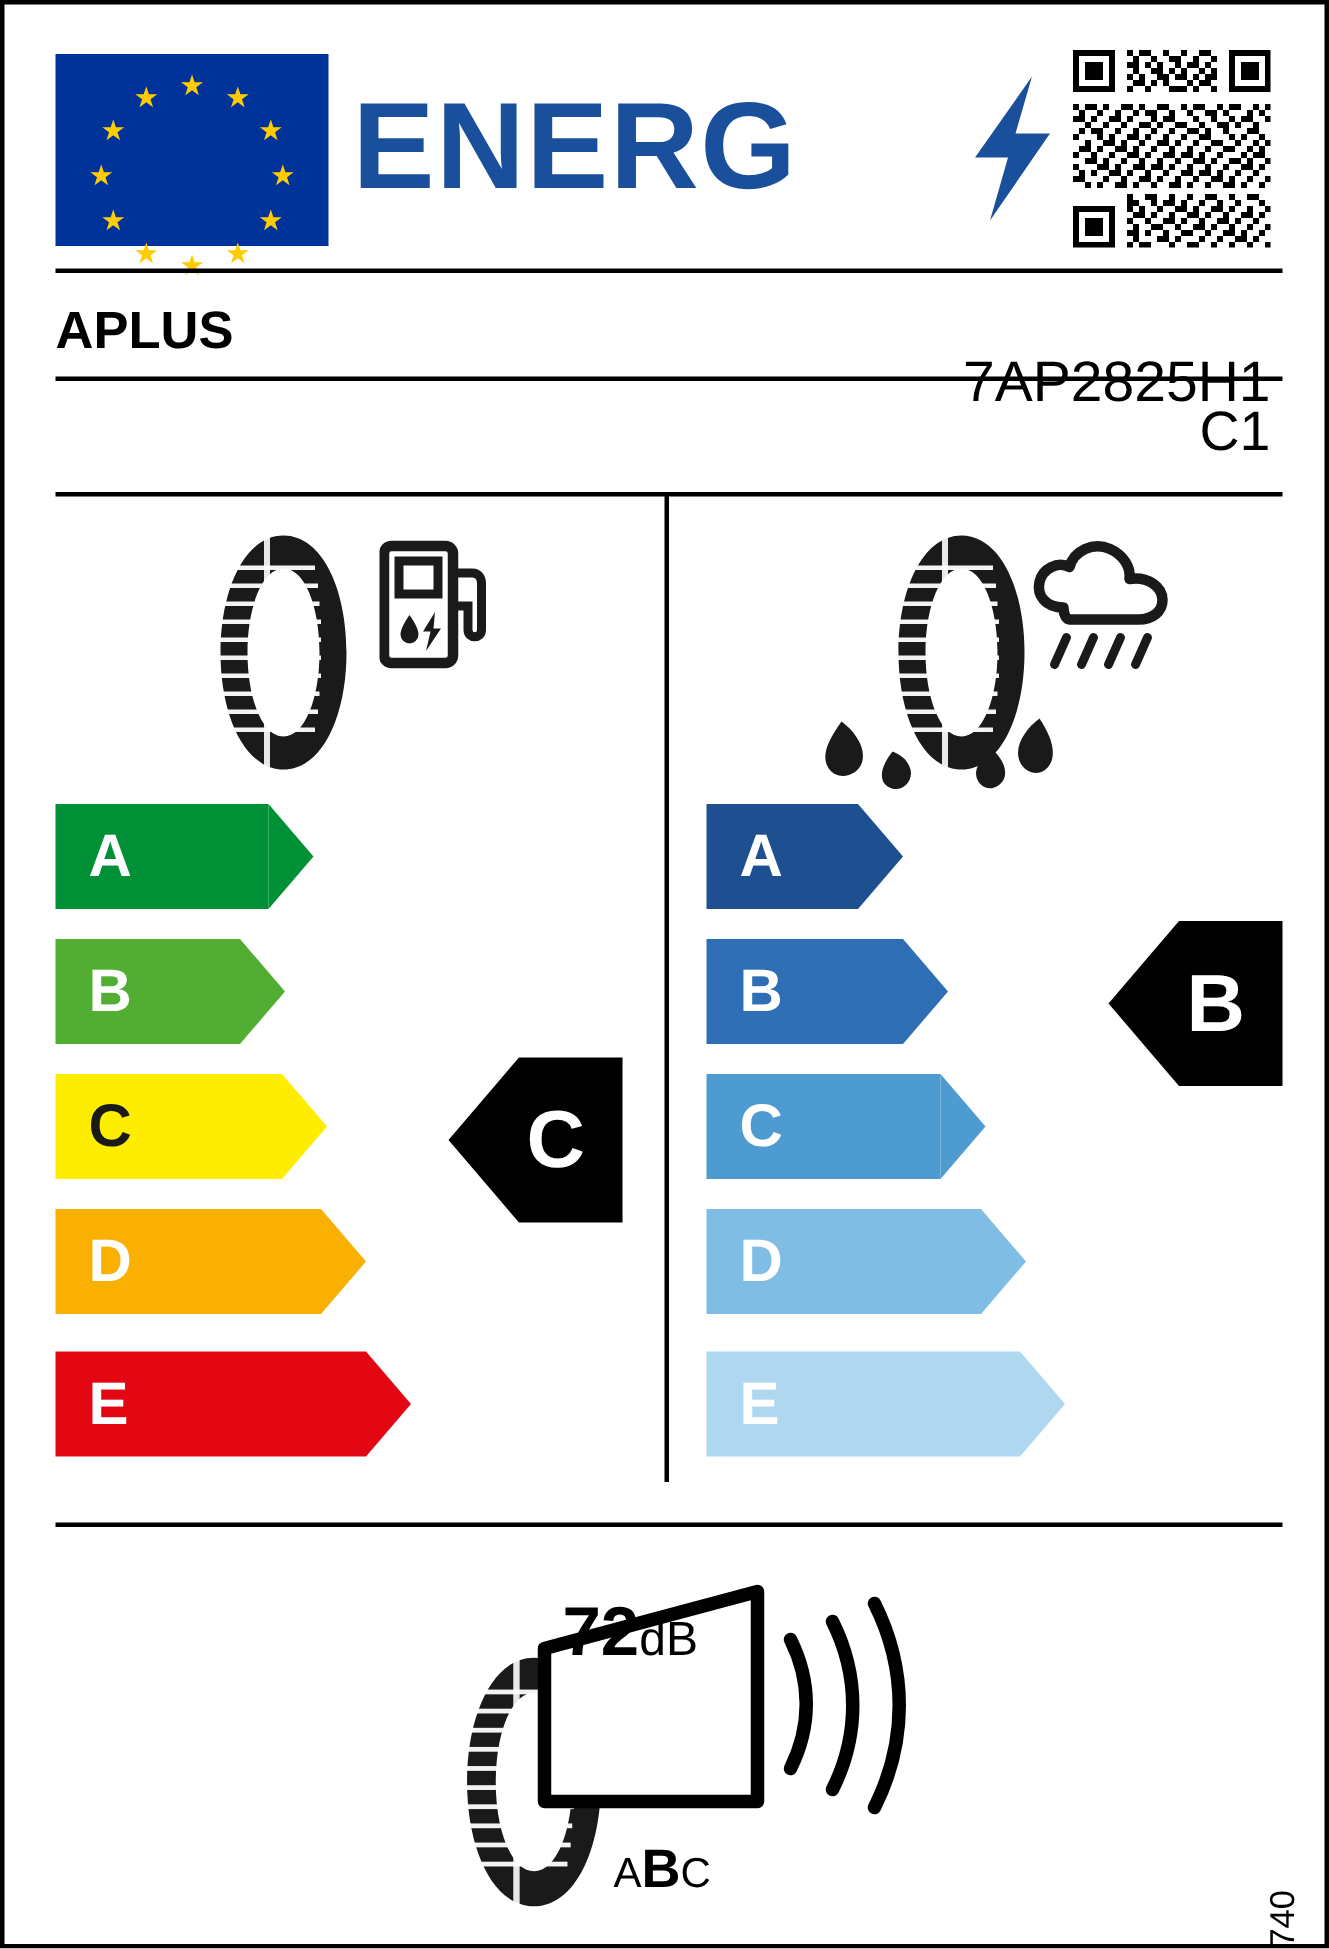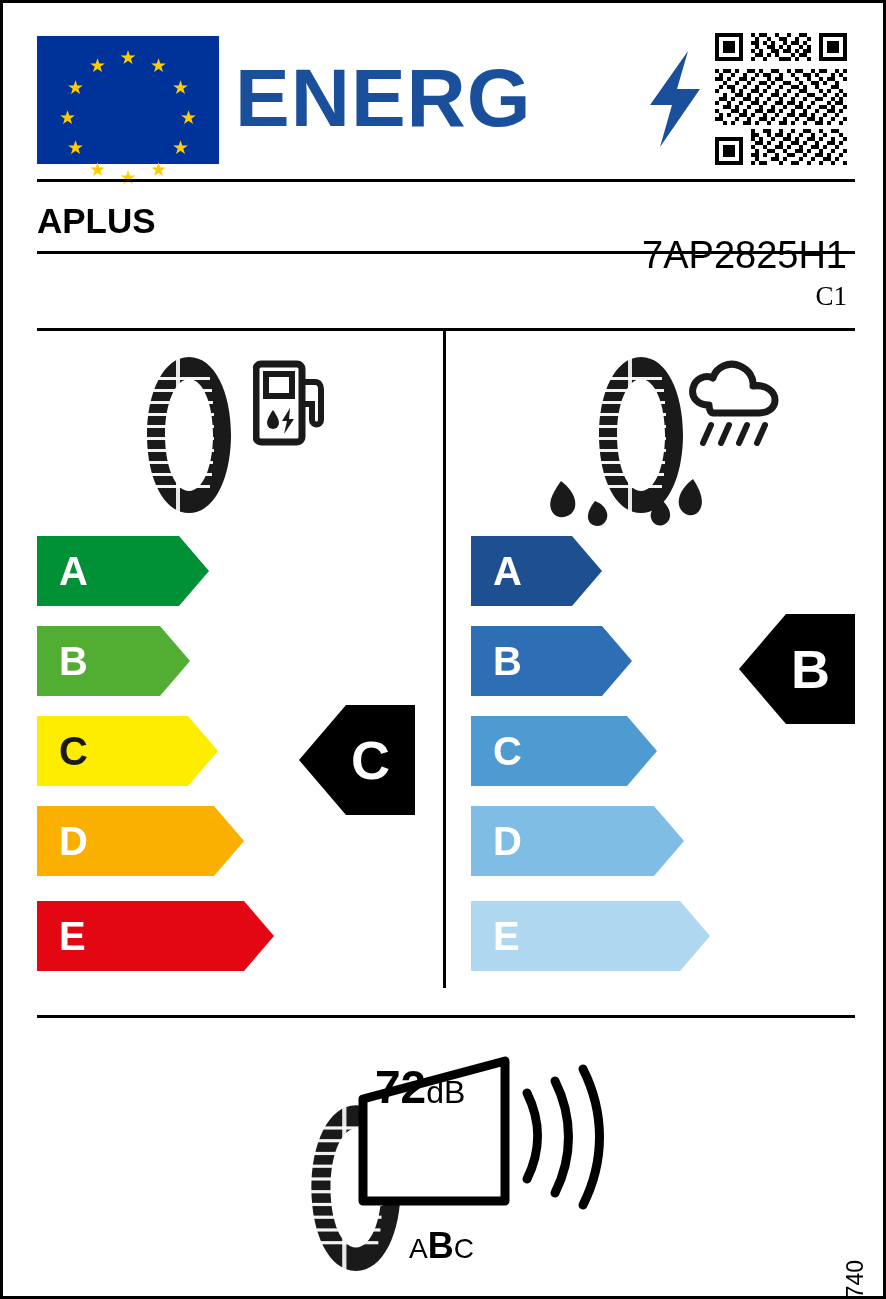--- a/index.html
+++ b/index.html
@@ -100,23 +100,22 @@
   .size {
     position: absolute;
     left: 34px;
     top: 270px;
     font-size: 37px;
     letter-spacing: 0.5px;
   }
   .class {
     position: absolute;
     right: 36px;
-    top: 278px;
-    font-size: 27px;
-    font-family: Liberation Serif, serif;
+    top: 264px;
+    font-size: 37px;
   }
 
   
   .pict {
     position: absolute;
   }
 
   
   .grades {
     position: absolute;

